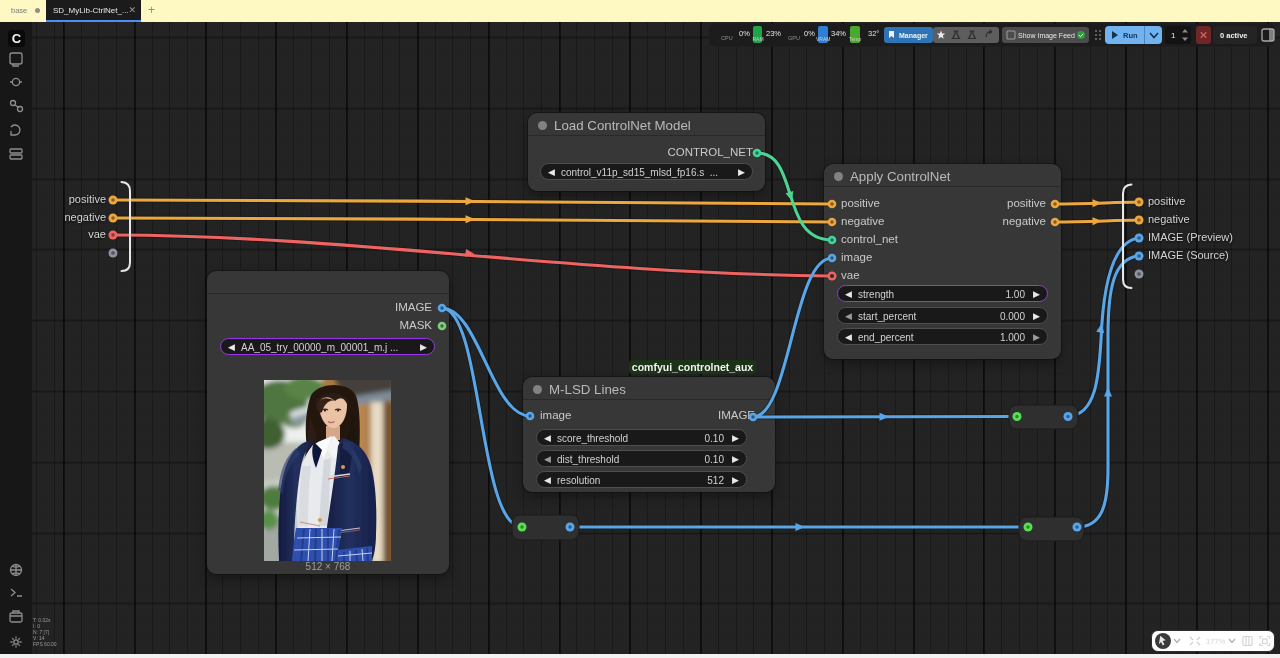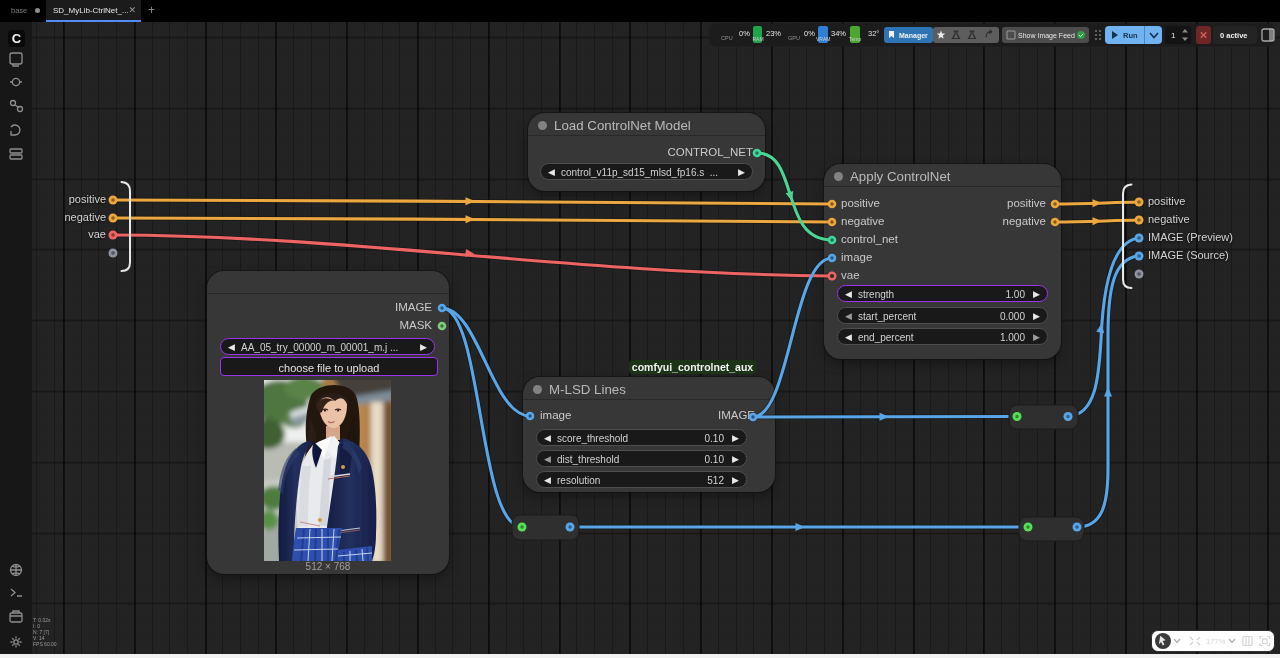--- a/index.html
+++ b/index.html
@@ -1,21 +1,21 @@
 <!DOCTYPE html>
 <html><head>
 <meta charset="utf-8">
 <style>
   * { margin:0; padding:0; box-sizing:border-box; }
   html,body { width:1280px; height:658px; overflow:hidden; background:#000; }
   body { font-family:"Liberation Sans", sans-serif; }
   #app { position:relative; width:1280px; height:658px; overflow:hidden; background:#232323; }
 
   
-  #tabbar { position:absolute; left:0; top:0; width:1280px; height:22px; background:#000000; z-index:40; }
+  #tabbar { position:absolute; left:0; top:0; width:1280px; height:22px; background:#fef9c3; z-index:40; }
   #tabbar .base { position:absolute; left:11px; top:6px; font-size:7.5px; color:#7d7d7d; }
   #tabbar .basedot { position:absolute; left:35px; top:8px; width:5px; height:5px; border-radius:50%; background:#8d8d8d; }
   #tabbar .tab { position:absolute; left:46px; top:0; width:95px; height:22px; background:#1b1b1b; border-bottom:2px solid #4f8ef7; }
   #tabbar .tab .t { position:absolute; left:7px; top:6px; font-size:8px; color:#e8e8e8; white-space:nowrap; }
   #tabbar .tab .x { position:absolute; right:5px; top:5px; font-size:9px; color:#9a9a9a; }
   #tabbar .plus { position:absolute; left:148px; top:3px; font-size:12px; color:#8d8d8d; }
 
   
   #sidebar { position:absolute; left:0; top:22px; width:32px; height:636px; background:#171717; z-index:40; }
   #sidebar svg { position:absolute; left:0; top:0; }
@@ -24,21 +24,21 @@
   #canvas { position:absolute; left:32px; top:22px; width:1248px; height:636px; background:#232323;
     background-image:
       repeating-linear-gradient(to right, rgba(0,0,0,0.50) 0px, rgba(0,0,0,0.50) 2px, transparent 2px, transparent 70.8px),
       repeating-linear-gradient(to bottom, rgba(0,0,0,0.28) 0px, rgba(0,0,0,0.28) 2px, transparent 2px, transparent 70.8px),
       repeating-linear-gradient(to right, rgba(0,0,0,0.26) 0px, rgba(0,0,0,0.26) 1px, transparent 1px, transparent 17.7px),
       repeating-linear-gradient(to bottom, rgba(0,0,0,0.07) 0px, rgba(0,0,0,0.07) 1px, transparent 1px, transparent 17.7px);
     background-position: 31px 14.6px, 31px 14.6px, 31px 14.6px, 31px 14.6px;
   }
 
   
-  .node { position:absolute; background:#373737; border-radius:17px;
+  .node { position:absolute; background:#373737; border-radius:9px;
           box-shadow:0 0 0 1px rgba(15,15,15,0.55), 0 5px 12px rgba(0,0,0,0.35); z-index:10; }
   .node .hd { position:absolute; left:0; top:0; right:0; height:22px; color:#b9b9b9; font-size:13.3px; }
   .node .hd .dot { position:absolute; width:9px; height:9px; border-radius:50%; background:#828282; left:10px; top:8px; }
   .node .hd .ttl { position:absolute; left:26px; top:5px; white-space:nowrap; }
   .node .sep { position:absolute; left:0; right:0; top:22px; height:1px; background:rgba(0,0,0,0.25); }
   .slot { position:absolute; font-size:11.5px; color:#c9c9c9; white-space:nowrap; z-index:12; }
   .slot.r { text-align:right; }
   .w { position:absolute; height:17px; background:#191919; border:1px solid #4e4e4e; border-radius:9px;
        font-size:10px; color:#d2d2d2; z-index:12; }
   .w .la { position:absolute; left:7px; top:3px; color:#e8e8e8; font-size:9px; }
@@ -234,23 +234,20 @@
 
   <div class="node" style="left:207px; top:271px; width:242px; height:303px;">
     <div class="sep"></div>
     <div class="slot r" style="right:17px; top:30px;">IMAGE</div>
     <div class="slot r" style="right:17px; top:48px;">MASK</div>
     <div class="w purple" style="left:13px; top:67px; width:215px;">
       <span class="la">◀</span>
         <span class="nm">AA_05_try_00000_m_00001_m.j ...</span>
         <span class="ra">▶</span>
     </div>
-    <div class="w purple" style="left:13px; top:86px; width:218px; height:19px; border-radius:4px; text-align:center;">
-      <span style="position:absolute; left:0; right:0; top:4px; font-size:11px; color:#e2e2e2;">choose file to upload</span>
-    </div>
     <div style="position:absolute; left:57px; top:109px; width:127px; height:181px; z-index:12;" id="photo">
       <svg width="127" height="181" viewBox="0 0 127 181">
         <defs>
           <filter id="b3" x="-30%" y="-30%" width="160%" height="160%">
               <feGaussianBlur stdDeviation="2.6"></feGaussianBlur>
             </filter>
           <filter id="b1" x="-30%" y="-30%" width="160%" height="160%">
               <feGaussianBlur stdDeviation="0.7"></feGaussianBlur>
             </filter>
           <linearGradient id="wall" x1="0" y1="0" x2="1" y2="0">

